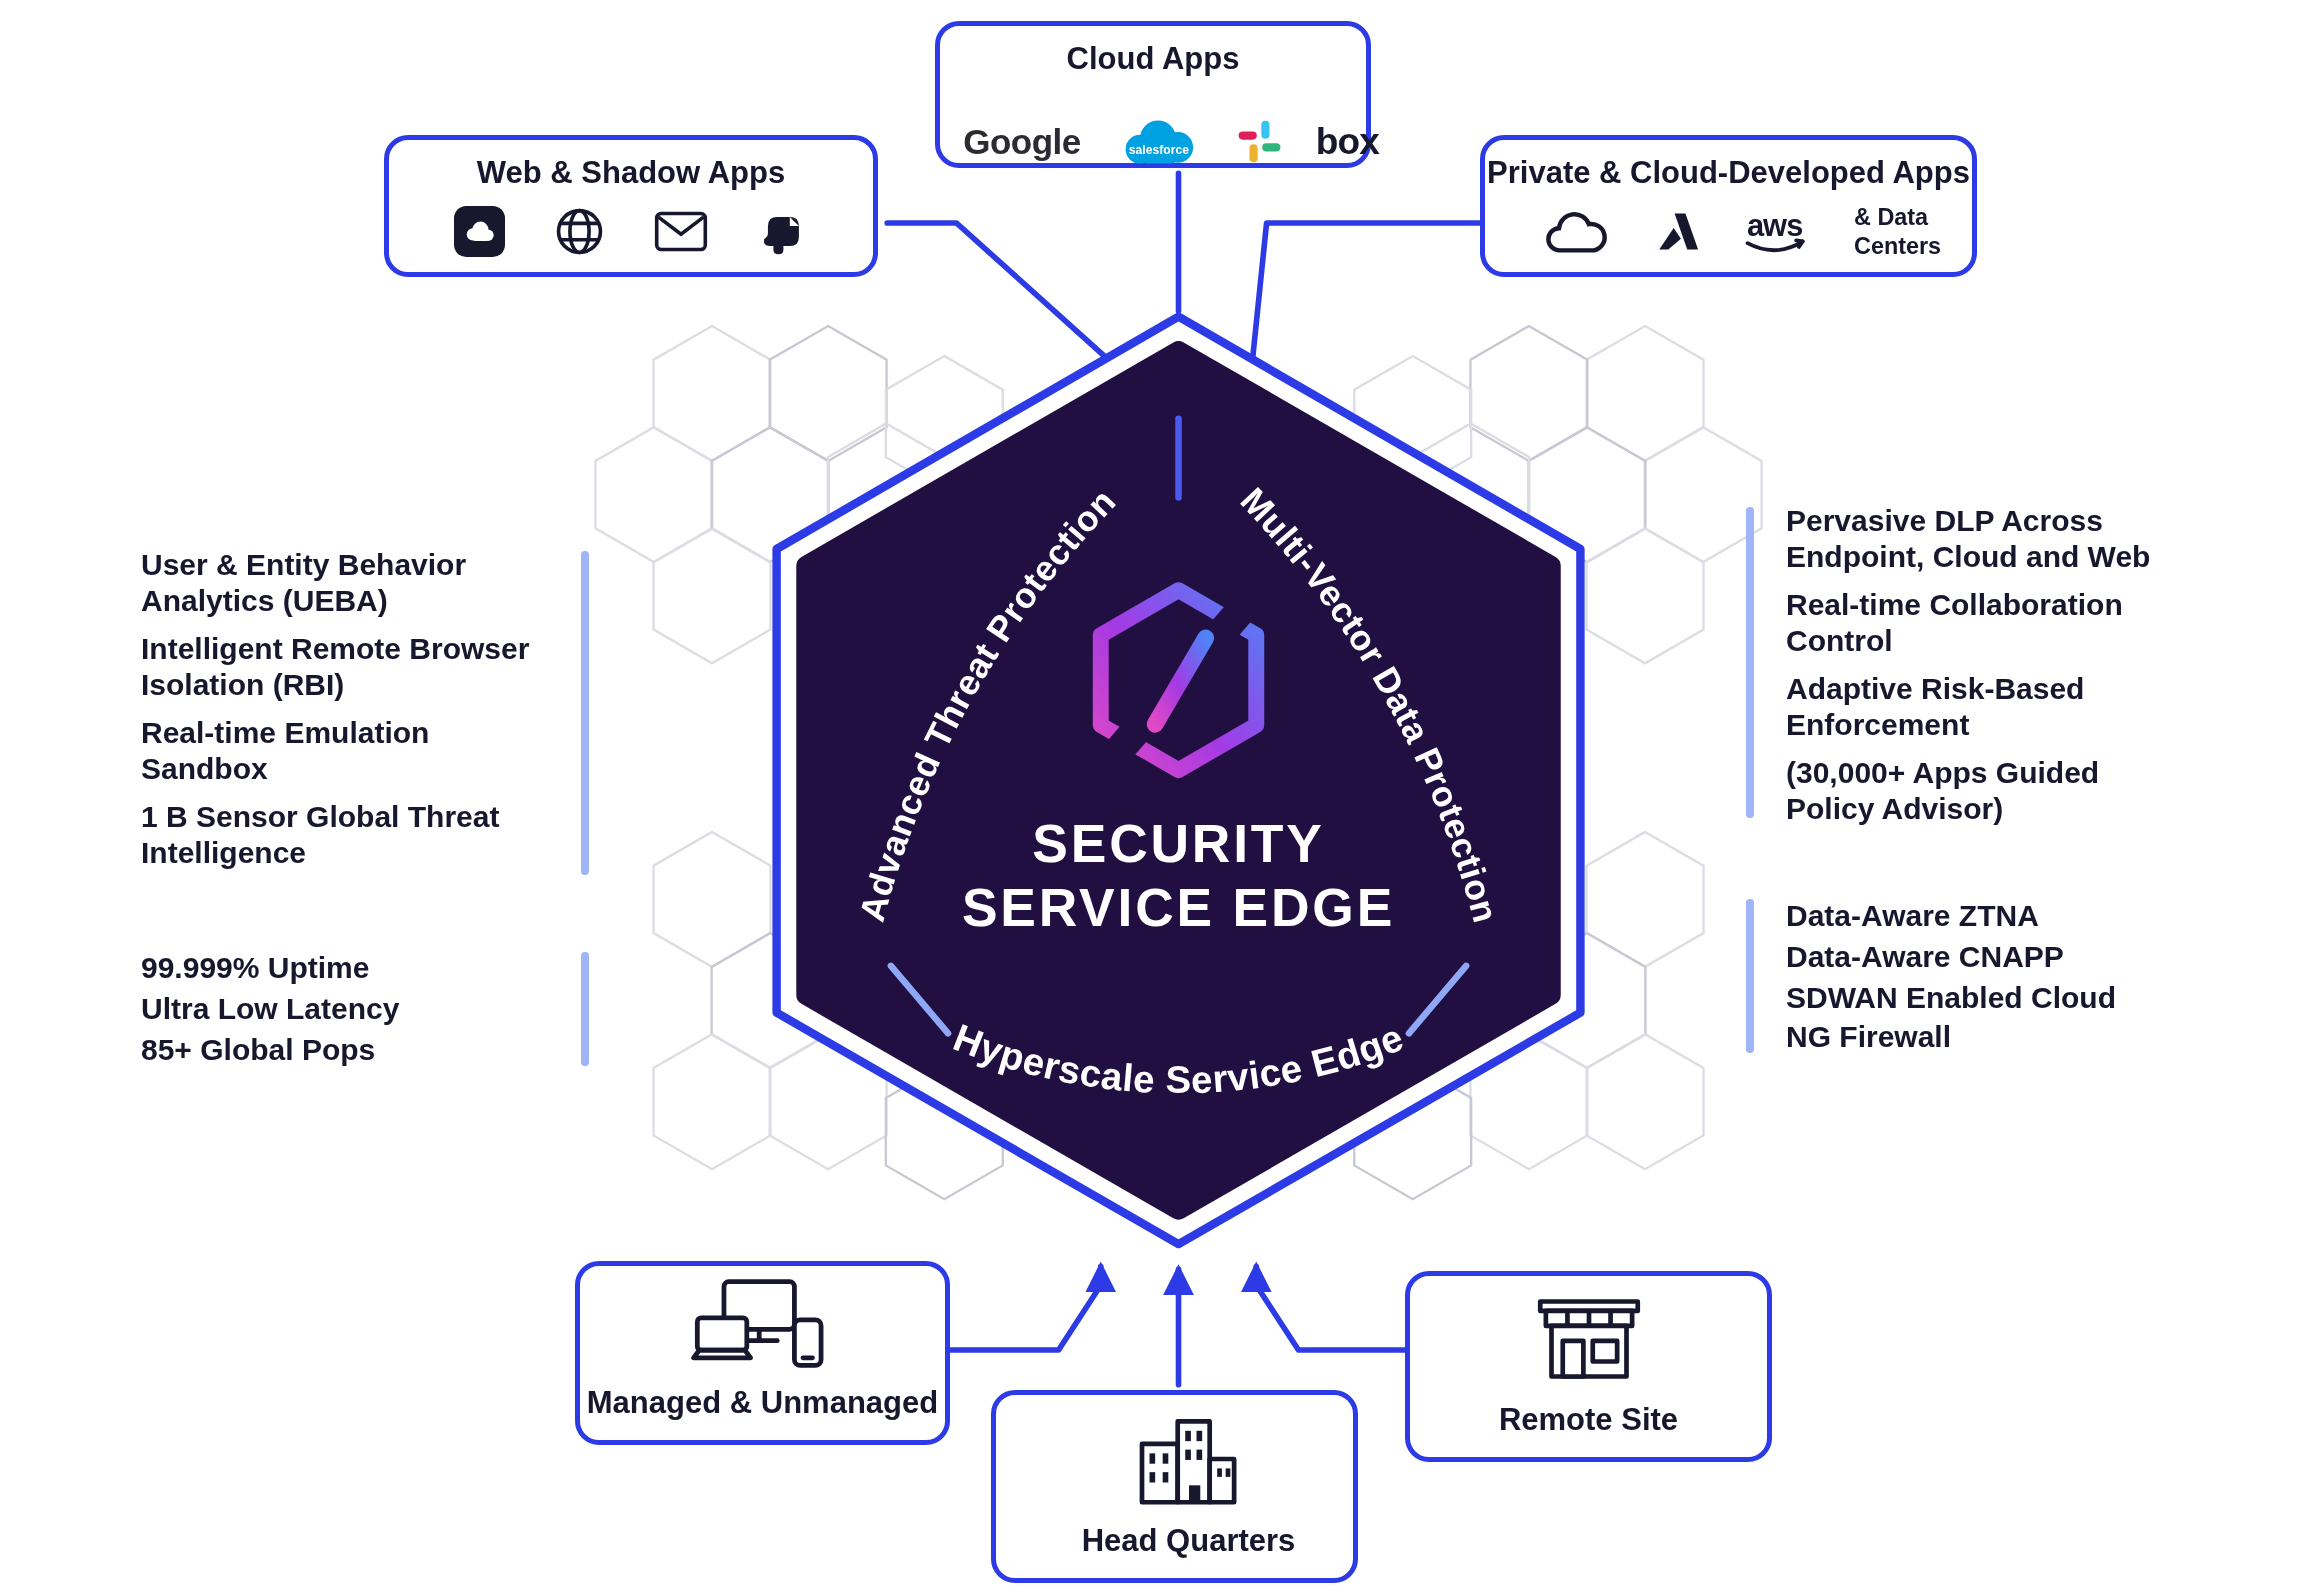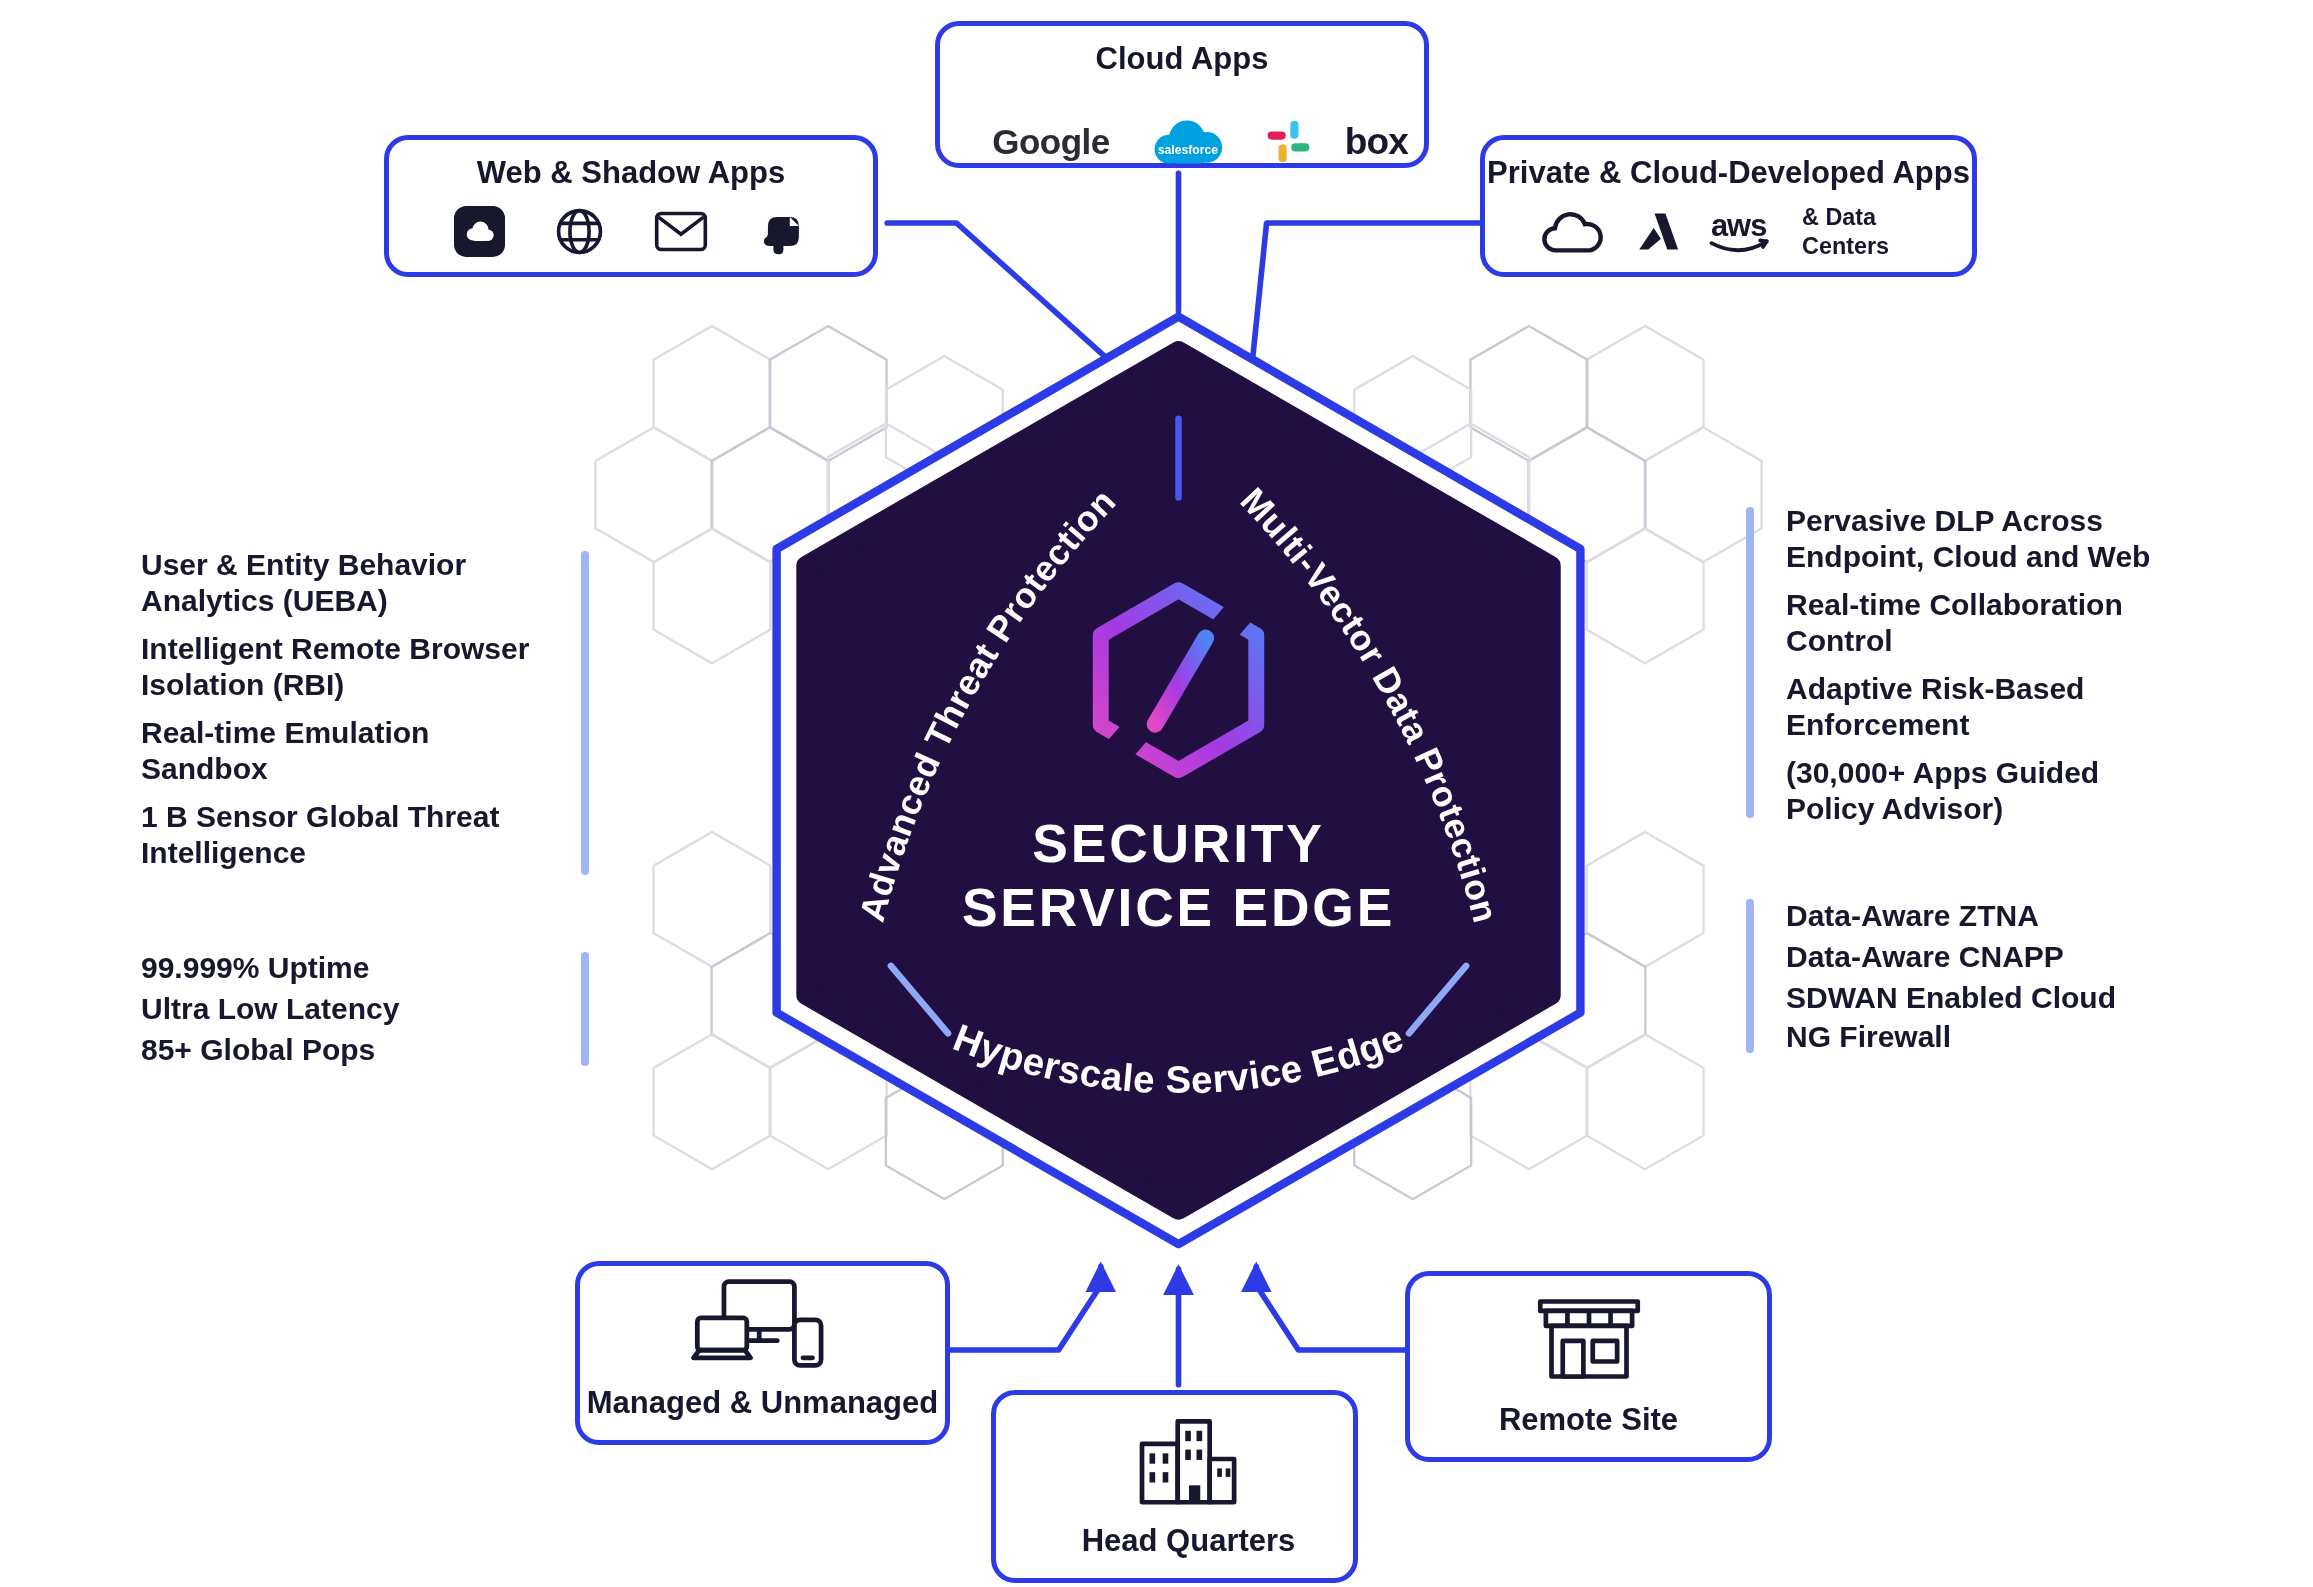--- a/index.html
+++ b/index.html
@@ -108,21 +108,21 @@
       <textPath href="#arcR" startOffset="50%">Multi-Vector Data Protection</textPath>
     </text>
     <text class="arcText arcB" text-anchor="middle">
       <textPath href="#arcB" startOffset="50%">Hyperscale Service Edge</textPath>
     </text>
 
     <text class="hexTitle" x="1258" y="920">SECURITY</text>
     <text class="hexTitle" x="1258" y="988">SERVICE EDGE</text>
   </svg>
 
-  <div class="appbox" style="left:935px;top:20.6px;width:494px;height:147px;gap:36px;">
+  <div class="appbox" style="left:935px;top:20.6px;width:436px;height:147px;gap:36px;">
     <div class="title">Cloud Apps</div>
     <div class="iconrow" style="gap:32px;padding-left:36px;">
       <span class="glogo">Google</span>
       <svg width="90" height="58" viewBox="0 0 100 64">
         <g fill="#00A1E0">
           <circle cx="30" cy="40" r="16"></circle>
             <circle cx="50" cy="28" r="20"></circle>
             <circle cx="72" cy="38" r="17"></circle>
           <rect x="28" y="36" width="46" height="20" rx="10"></rect>
         </g>
@@ -162,21 +162,21 @@
       </svg>
       <svg width="51" height="51" viewBox="0 0 56 56">
         <path fill="#17172E" d="M46 22 Q46 12 36 12 H22 Q12 12 12 22 V30 Q12 34 8 36 Q6 44 14 44 H18 V48 Q18 53 24 53 Q29 53 29 48 V44 H36 Q46 44 46 34 Z"></path>
         <path fill="#ffffff" d="M36 12 L46 22 H36 Z"></path>
       </svg>
     </div>
   </div>
 
   <div class="appbox" style="left:1480px;top:135px;width:497px;height:142px;">
     <div class="title">Private &amp; Cloud-Developed Apps</div>
-    <div class="iconrow" style="gap:26px;">
+    <div class="iconrow" style="gap:42px;justify-content:flex-end;">
       <svg width="69" height="51" viewBox="0 0 60 46" fill="none" stroke="#17172E" stroke-width="4">
         <path d="M46.5 40 H16 a10 10 0 0 1 -0.9 -20 a14 14 0 0 1 27 -3.6 A9.5 9.5 0 0 1 46.5 40 Z"></path>
       </svg>
       <svg width="47" height="47" viewBox="0 0 52 52">
         <path fill="#17172E" d="M25 6 H37 L51 46 H39 Z"></path>
         <path fill="#17172E" d="M24 22 L32 34 L18 46 H8 Z"></path>
       </svg>
       <svg width="71" height="54" viewBox="0 0 76 56">
         <text x="36" y="32" text-anchor="middle" font-size="33" font-weight="700" letter-spacing="-1" fill="#17172E">aws</text>
         <path d="M7 40 Q37 56 66 38" fill="none" stroke="#17172E" stroke-width="4" stroke-linecap="round"></path>

